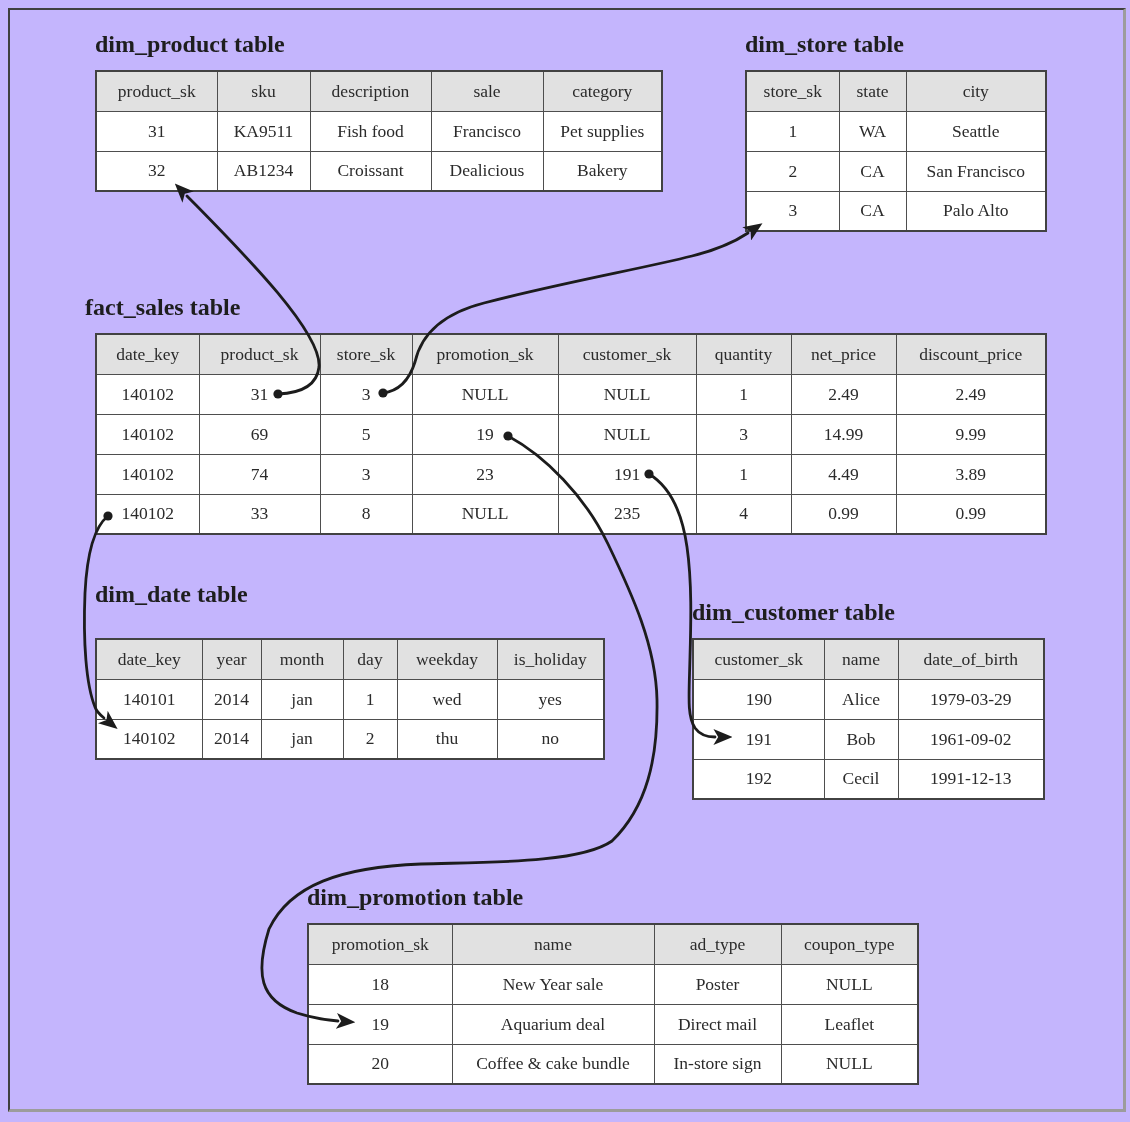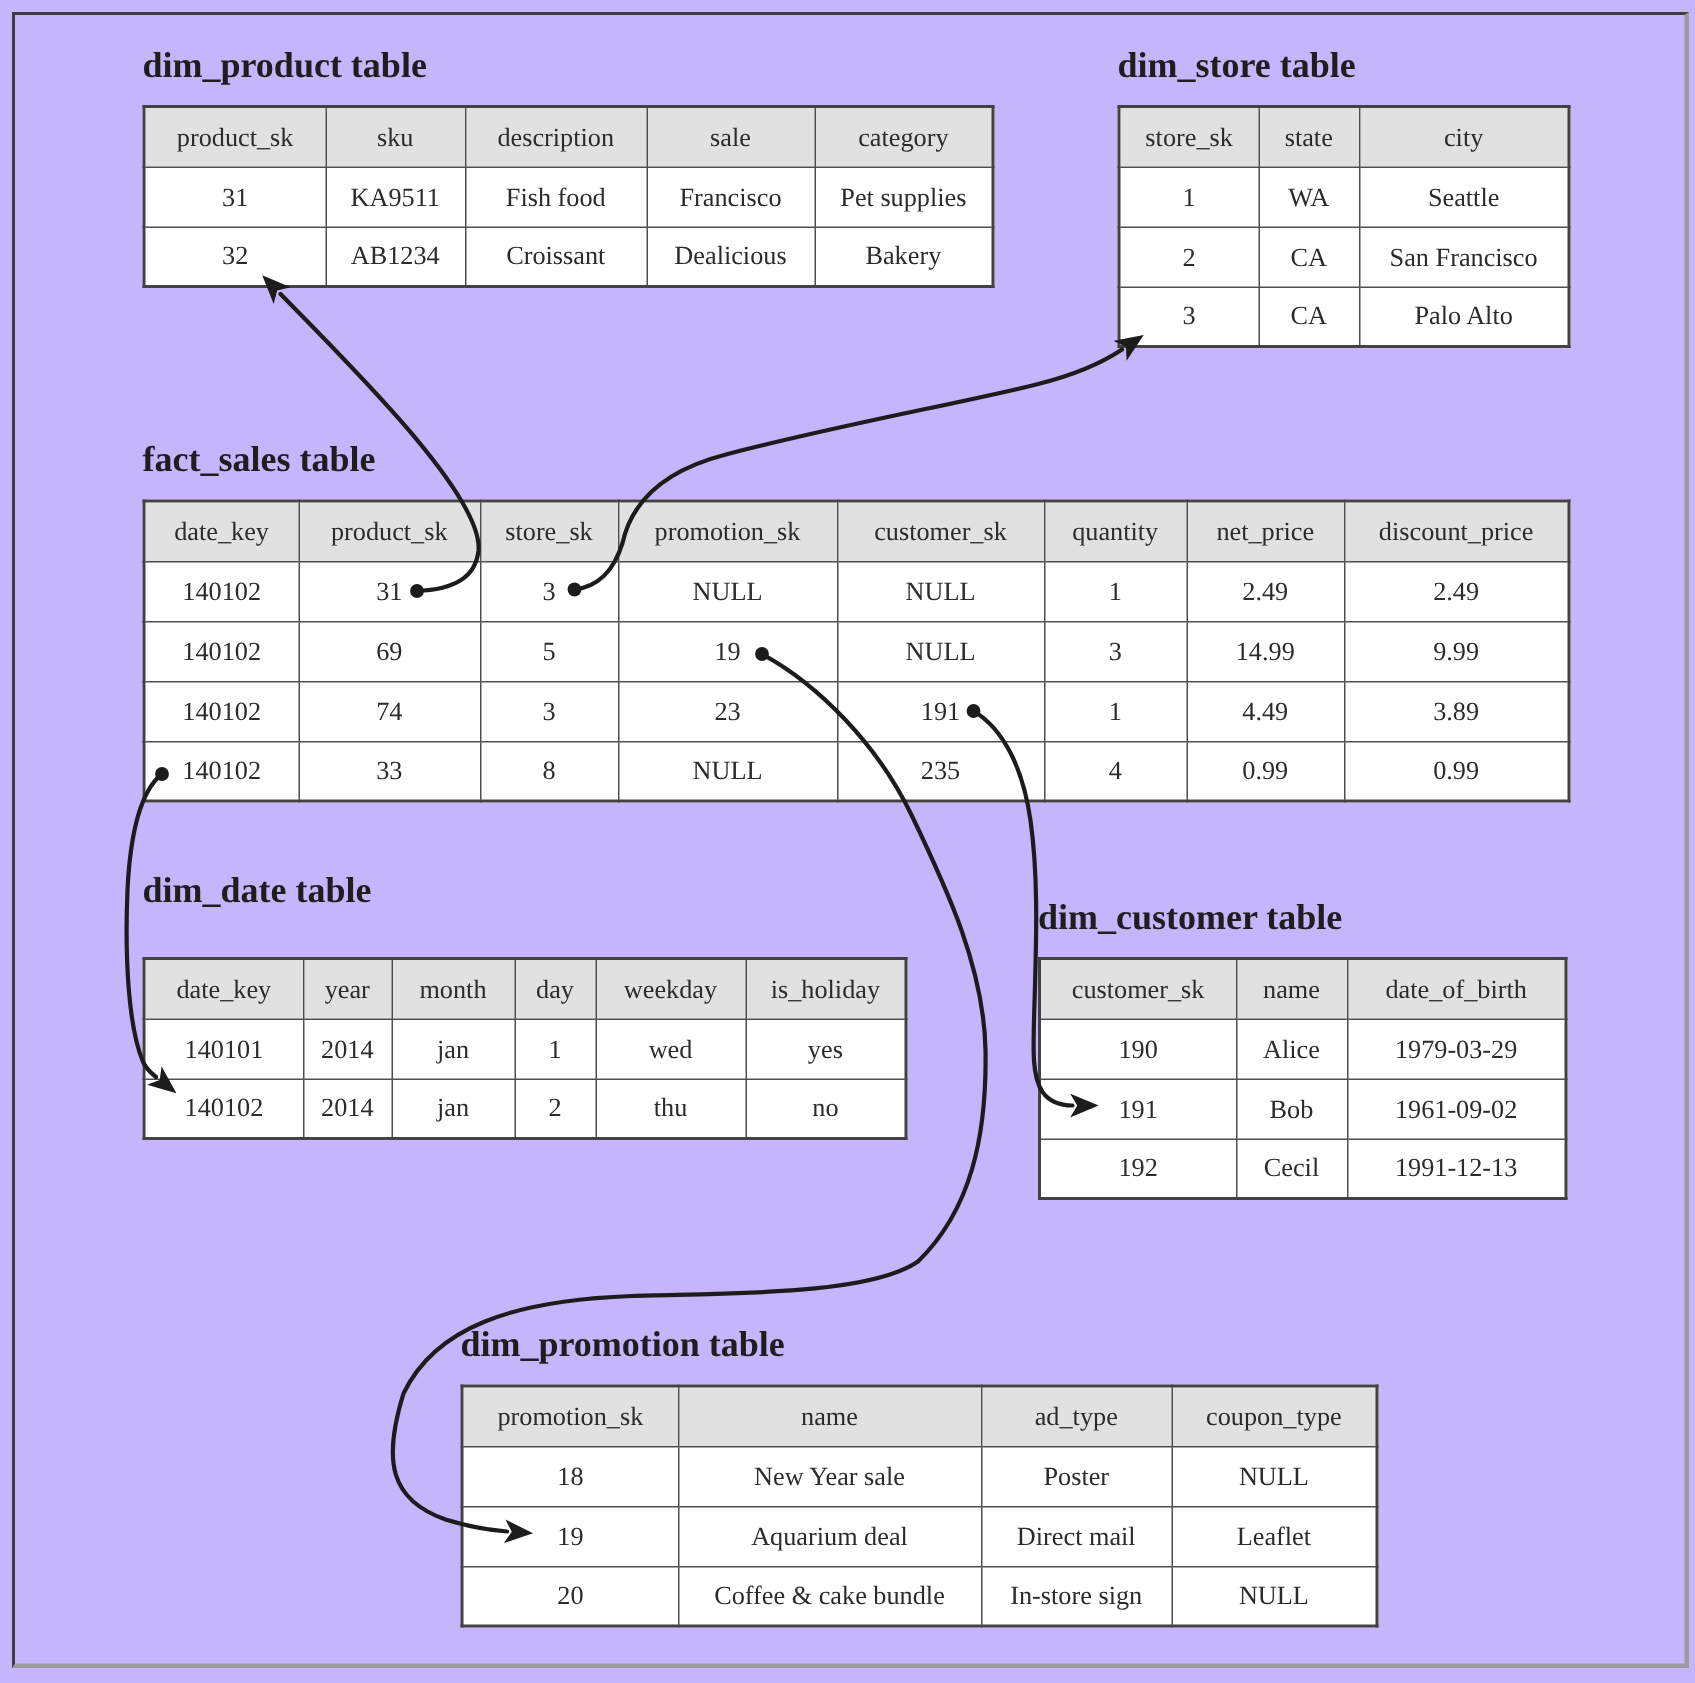--- a/index.html
+++ b/index.html
@@ -89,21 +89,21 @@
           <td>San Francisco</td>
         </tr>
         <tr>
           <td>3</td>
           <td>CA</td>
           <td>Palo Alto</td>
         </tr>
       </tbody>
     </table>
 
-  <h2 class="tbl-title" style="left:95px;top:294px;">fact_sales table</h2>
+  <h2 class="tbl-title" style="left:85px;top:294px;">fact_sales table</h2>
   <table class="dim" style="left:95px;top:333px;width:950px;">
       <colgroup>
         <col style="width: 103px;">
         <col style="width: 121px;">
         <col style="width: 92px;">
         <col style="width: 146px;">
         <col style="width: 138px;">
         <col style="width: 95px;">
         <col style="width: 105px;">
         <col style="width: 150px;">

